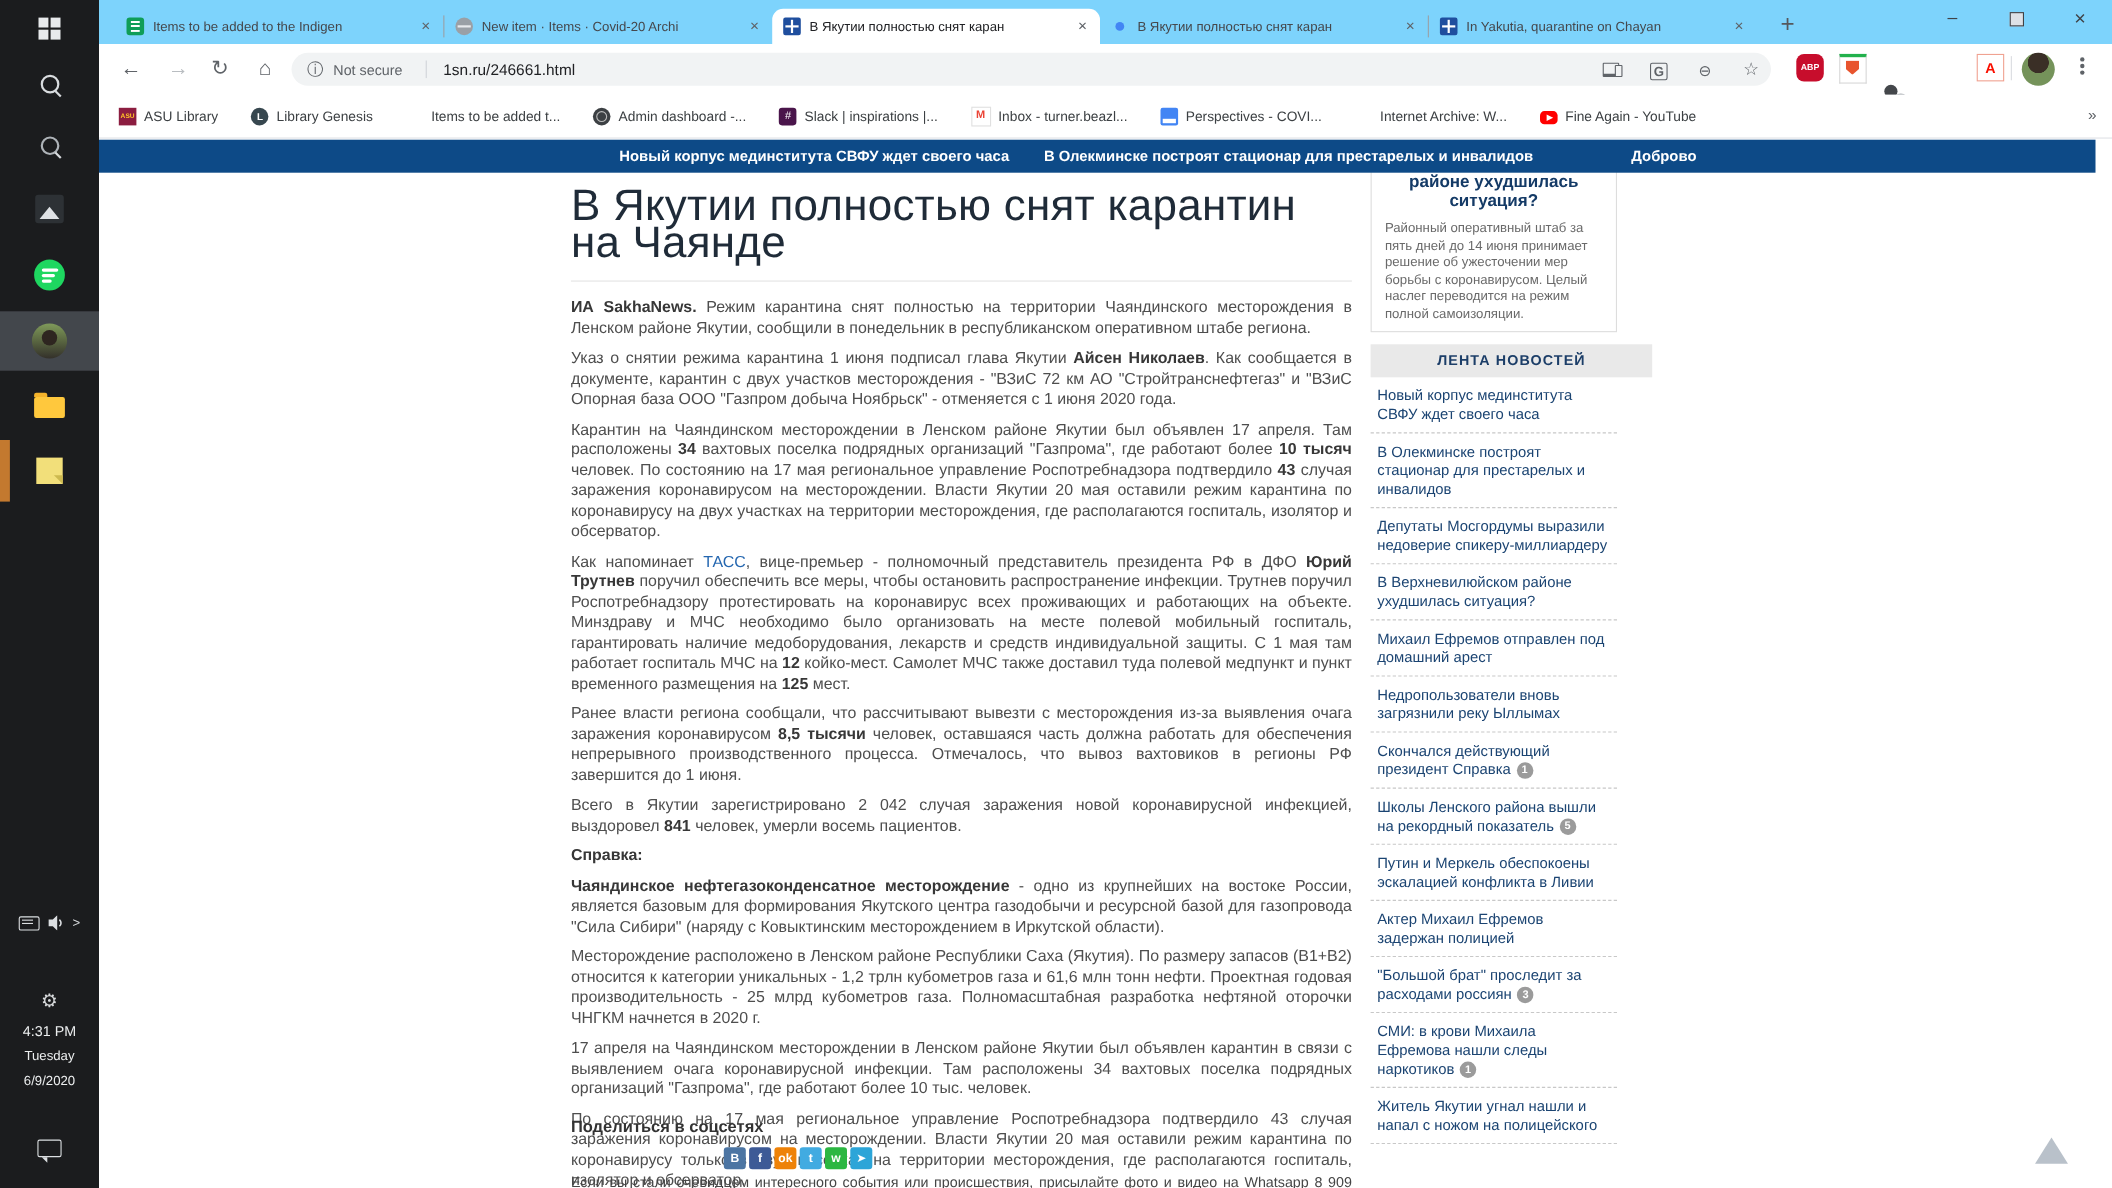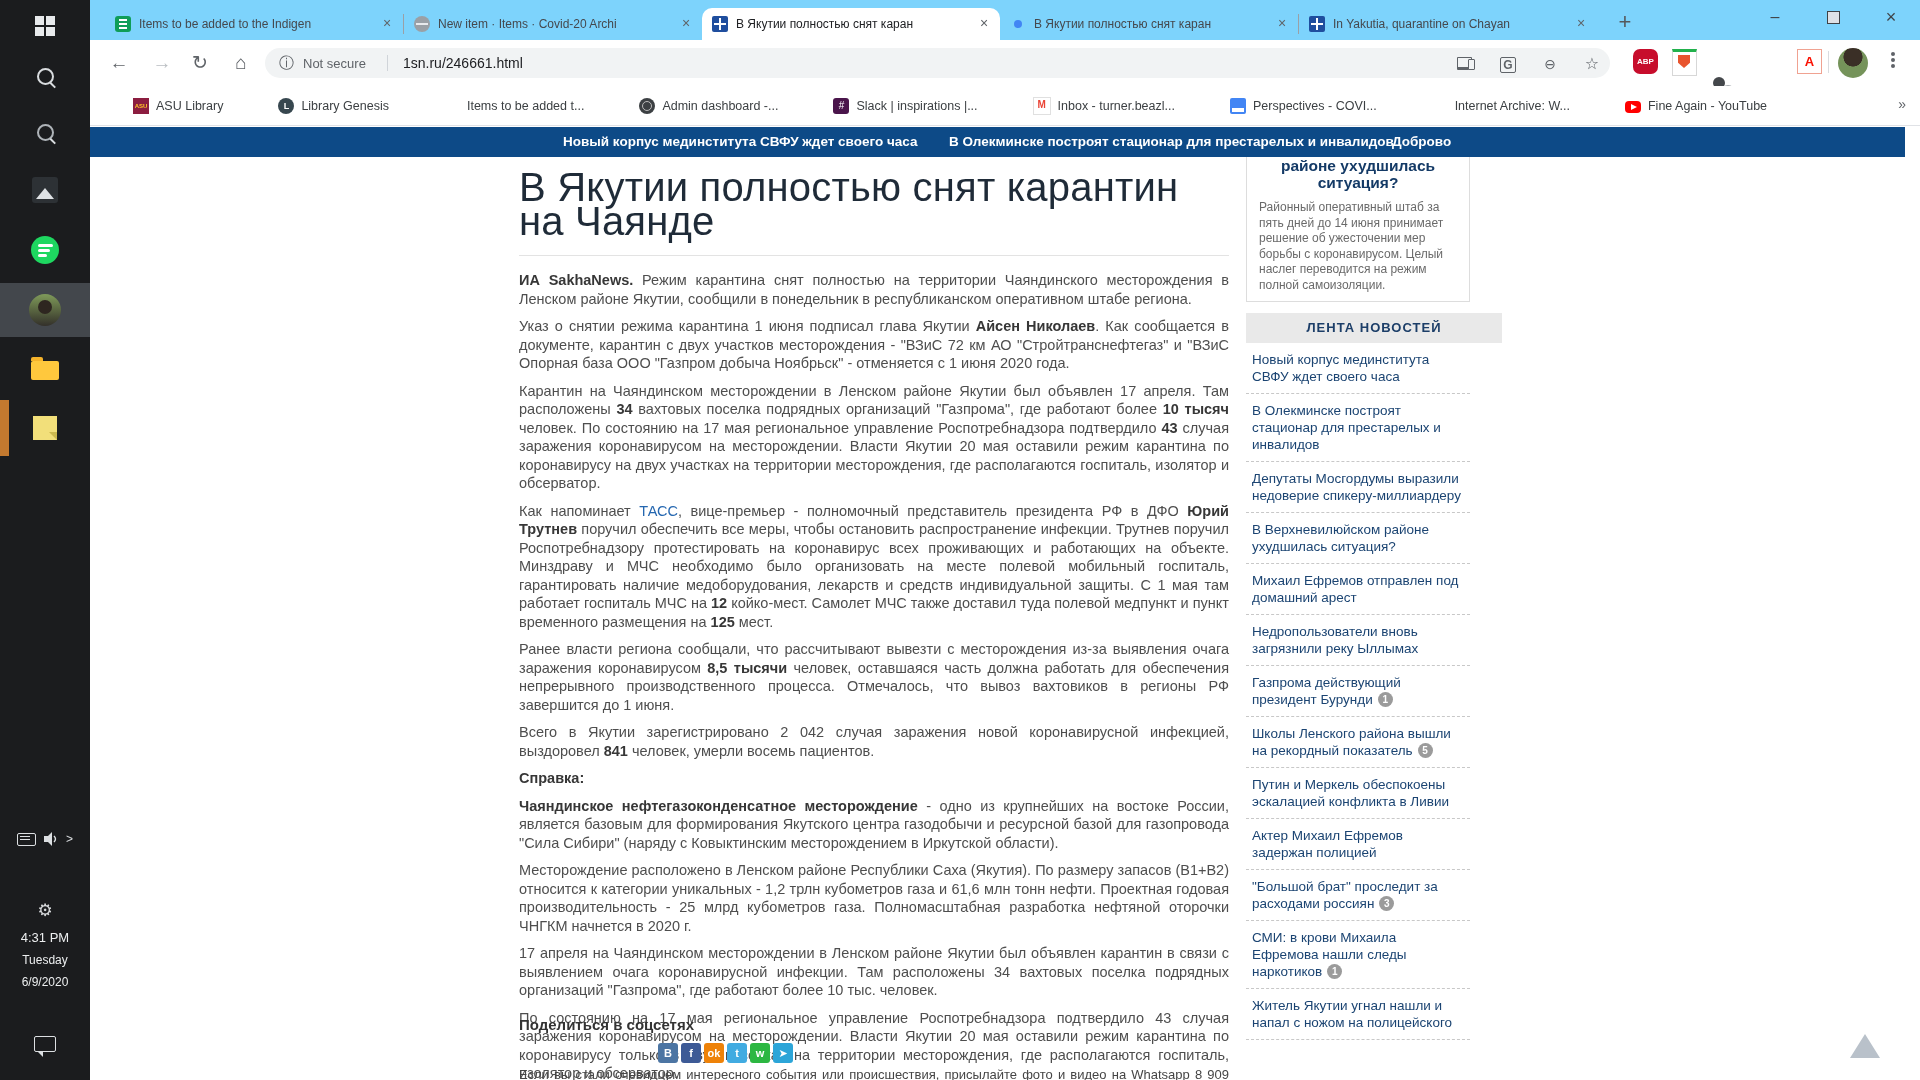--- a/index.html
+++ b/index.html
@@ -97,21 +97,21 @@
   .ext-acrobat{width:23px;height:23px;background:#fff;border:1px solid #f0a291;color:#fa0f00;font-weight:bold;
       font-size:13px;text-align:center;line-height:23px;}
   .tb-div{position:absolute;top:11px;width:1px;height:22px;background:#dadce0;}
   #profile-avatar{position:absolute;left:1748px;top:8px;width:30px;height:30px;border-radius:50%;
       background:radial-gradient(circle at 50% 30%,#3a2f26 0 36%,#75935a 38%);}
   .kebab{position:absolute;left:1796px;top:10px;width:14px;height:26px;}
   .kebab i{display:block;width:4px;height:4px;border-radius:50%;background:#5f6368;margin:2px auto;}
 
   #bookmarks-bar{position:absolute;left:0;top:86px;width:1830px;height:40px;background:#fff;border-bottom:1px solid #e0e2e6;
       display:flex;align-items:center;padding-left:18px;box-sizing:border-box;gap:30px;}
-  .bm{display:flex;align-items:center;gap:7px;font-size:12.5px;color:#3c4043;white-space:nowrap;margin-left:25px;}
+  .bm{display:flex;align-items:center;gap:7px;font-size:12.5px;color:#3c4043;white-space:nowrap;}
   .bi{width:16px;height:16px;position:relative;flex:0 0 auto;}
   .bi-asu{background:#8c1d40;color:#ffc627;font-size:6px;font-weight:bold;text-align:center;line-height:16px;}
   .bi-libgen{background:#37474f;border-radius:50%;color:#fff;font-size:9px;font-weight:bold;text-align:center;line-height:16px;}
   .bi-globe-dark{background:#3c4043;border-radius:50%;}
   .bi-globe-dark::after{content:"";position:absolute;left:3px;top:3px;width:10px;height:10px;border:1px solid #bbb;border-radius:50%;box-sizing:border-box;}
   .bi-slack{background:#4a154b;border-radius:3px;color:#fff;font-size:10px;text-align:center;line-height:16px;}
   .bi-gmail{background:#fff;border:1px solid #e0e0e0;color:#ea4335;font-weight:bold;font-size:10px;text-align:center;line-height:14px;}
   .bi-blue{background:#4285f4;border-radius:2px;}
   .bi-blue::after{content:"";position:absolute;left:2px;bottom:2px;width:12px;height:4px;background:#fff;}
   .bi-youtube{background:#f00;border-radius:4px;height:12px!important;margin-top:2px;}
@@ -322,21 +322,21 @@
           <span class="bi bi-youtube"></span>
           <span class="bm-label">Fine Again - YouTube</span>
         </div>
       </div>
     <div id="bm-overflow">»</div>
   </div>
 
   <div id="ticker">
       <span class="ticker-item" style="left: 473px;">Новый корпус мединститута СВФУ ждет своего часа</span>
       <span class="ticker-item" style="left: 859px;">В Олекминске построят стационар для престарелых и инвалидов</span>
-      <span class="ticker-item" style="left: 1302px;">Доброво</span>
+      <span class="ticker-item" style="left: 1393px;">Доброво</span>
     </div>
 
   <div id="article">
     <h1>В Якутии полностью снят карантин на Чаянде</h1>
     <div class="rule"></div>
     <div id="article-body">
         <p class="para"><b>ИА SakhaNews.</b><span> Режим карантина снят полностью на территории Чаяндинского месторождения в Ленском районе Якутии, сообщили в понедельник в республиканском оперативном штабе региона.</span></p>
         <p class="para"><span>Указ о снятии режима карантина 1 июня подписал глава Якутии </span><b>Айсен Николаев</b><span>. Как сообщается в документе, карантин с двух участков месторождения - "ВЗиС 72 км АО "Стройтранснефтегаз" и "ВЗиС Опорная база ООО "Газпром добыча Ноябрьск" - отменяется с 1 июня 2020 года.</span></p>
         <p class="para"><span>Карантин на Чаяндинском месторождении в Ленском районе Якутии был объявлен 17 апреля. Там расположены </span><b>34</b><span> вахтовых поселка подрядных организаций "Газпрома", где работают более </span><b>10 тысяч</b><span> человек. По состоянию на 17 мая региональное управление Роспотребнадзора подтвердило </span><b>43</b><span> случая заражения коронавирусом на месторождении. Власти Якутии 20 мая оставили режим карантина по коронавирусу на двух участках на территории месторождения, где располагаются госпиталь, изолятор и обсерватор.</span></p>
         <p class="para"><span>Как напоминает </span><a class="link">ТАСС</a><span>, вице-премьер - полномочный представитель президента РФ в ДФО </span><b>Юрий Трутнев</b><span> поручил обеспечить все меры, чтобы остановить распространение инфекции. Трутнев поручил Роспотребнадзору протестировать на коронавирус всех проживающих и работающих на объекте. Минздраву и МЧС необходимо было организовать на месте полевой мобильный госпиталь, гарантировать наличие медоборудования, лекарств и средств индивидуальной защиты. С 1 мая там работает госпиталь МЧС на </span><b>12</b><span> койко-мест. Самолет МЧС также доставил туда полевой медпункт и пункт временного размещения на </span><b>125</b><span> мест.</span></p>
@@ -368,21 +368,21 @@
     <div class="w-body">Районный оперативный штаб за пять дней до 14 июня принимает решение об ужесточении мер борьбы с коронавирусом. Целый наслег переводится на режим полной самоизоляции.</div>
   </div>
   <div id="feed-header">ЛЕНТА НОВОСТЕЙ</div>
   <div id="feed-list">
       <div class="feed-item"><span>Новый корпус мединститута СВФУ ждет своего часа</span></div>
       <div class="feed-item"><span>В Олекминске построят стационар для престарелых и инвалидов</span></div>
       <div class="feed-item"><span>Депутаты Мосгордумы выразили недоверие спикеру-миллиардеру</span></div>
       <div class="feed-item"><span>В Верхневилюйском районе ухудшилась ситуация?</span></div>
       <div class="feed-item"><span>Михаил Ефремов отправлен под домашний арест</span></div>
       <div class="feed-item"><span>Недропользователи вновь загрязнили реку Ыллымах</span></div>
-      <div class="feed-item"><span>Газпрома действующий президент Бурунди</span><span class="count">1</span></div>
+      <div class="feed-item"><span>Скончался действующий президент Справка</span><span class="count">1</span></div>
       <div class="feed-item"><span>Школы Ленского района вышли на рекордный показатель</span><span class="count">5</span></div>
       <div class="feed-item"><span>Путин и Меркель обеспокоены эскалацией конфликта в Ливии</span></div>
       <div class="feed-item"><span>Актер Михаил Ефремов задержан полицией</span></div>
       <div class="feed-item"><span>"Большой брат" проследит за расходами россиян</span><span class="count">3</span></div>
       <div class="feed-item"><span>СМИ: в крови Михаила Ефремова нашли следы наркотиков</span><span class="count">1</span></div>
       <div class="feed-item"><span>Житель Якутии угнал нашли и напал с ножом на полицейского</span></div>
     </div>
 
   <div id="back-to-top"></div>
 </div>

